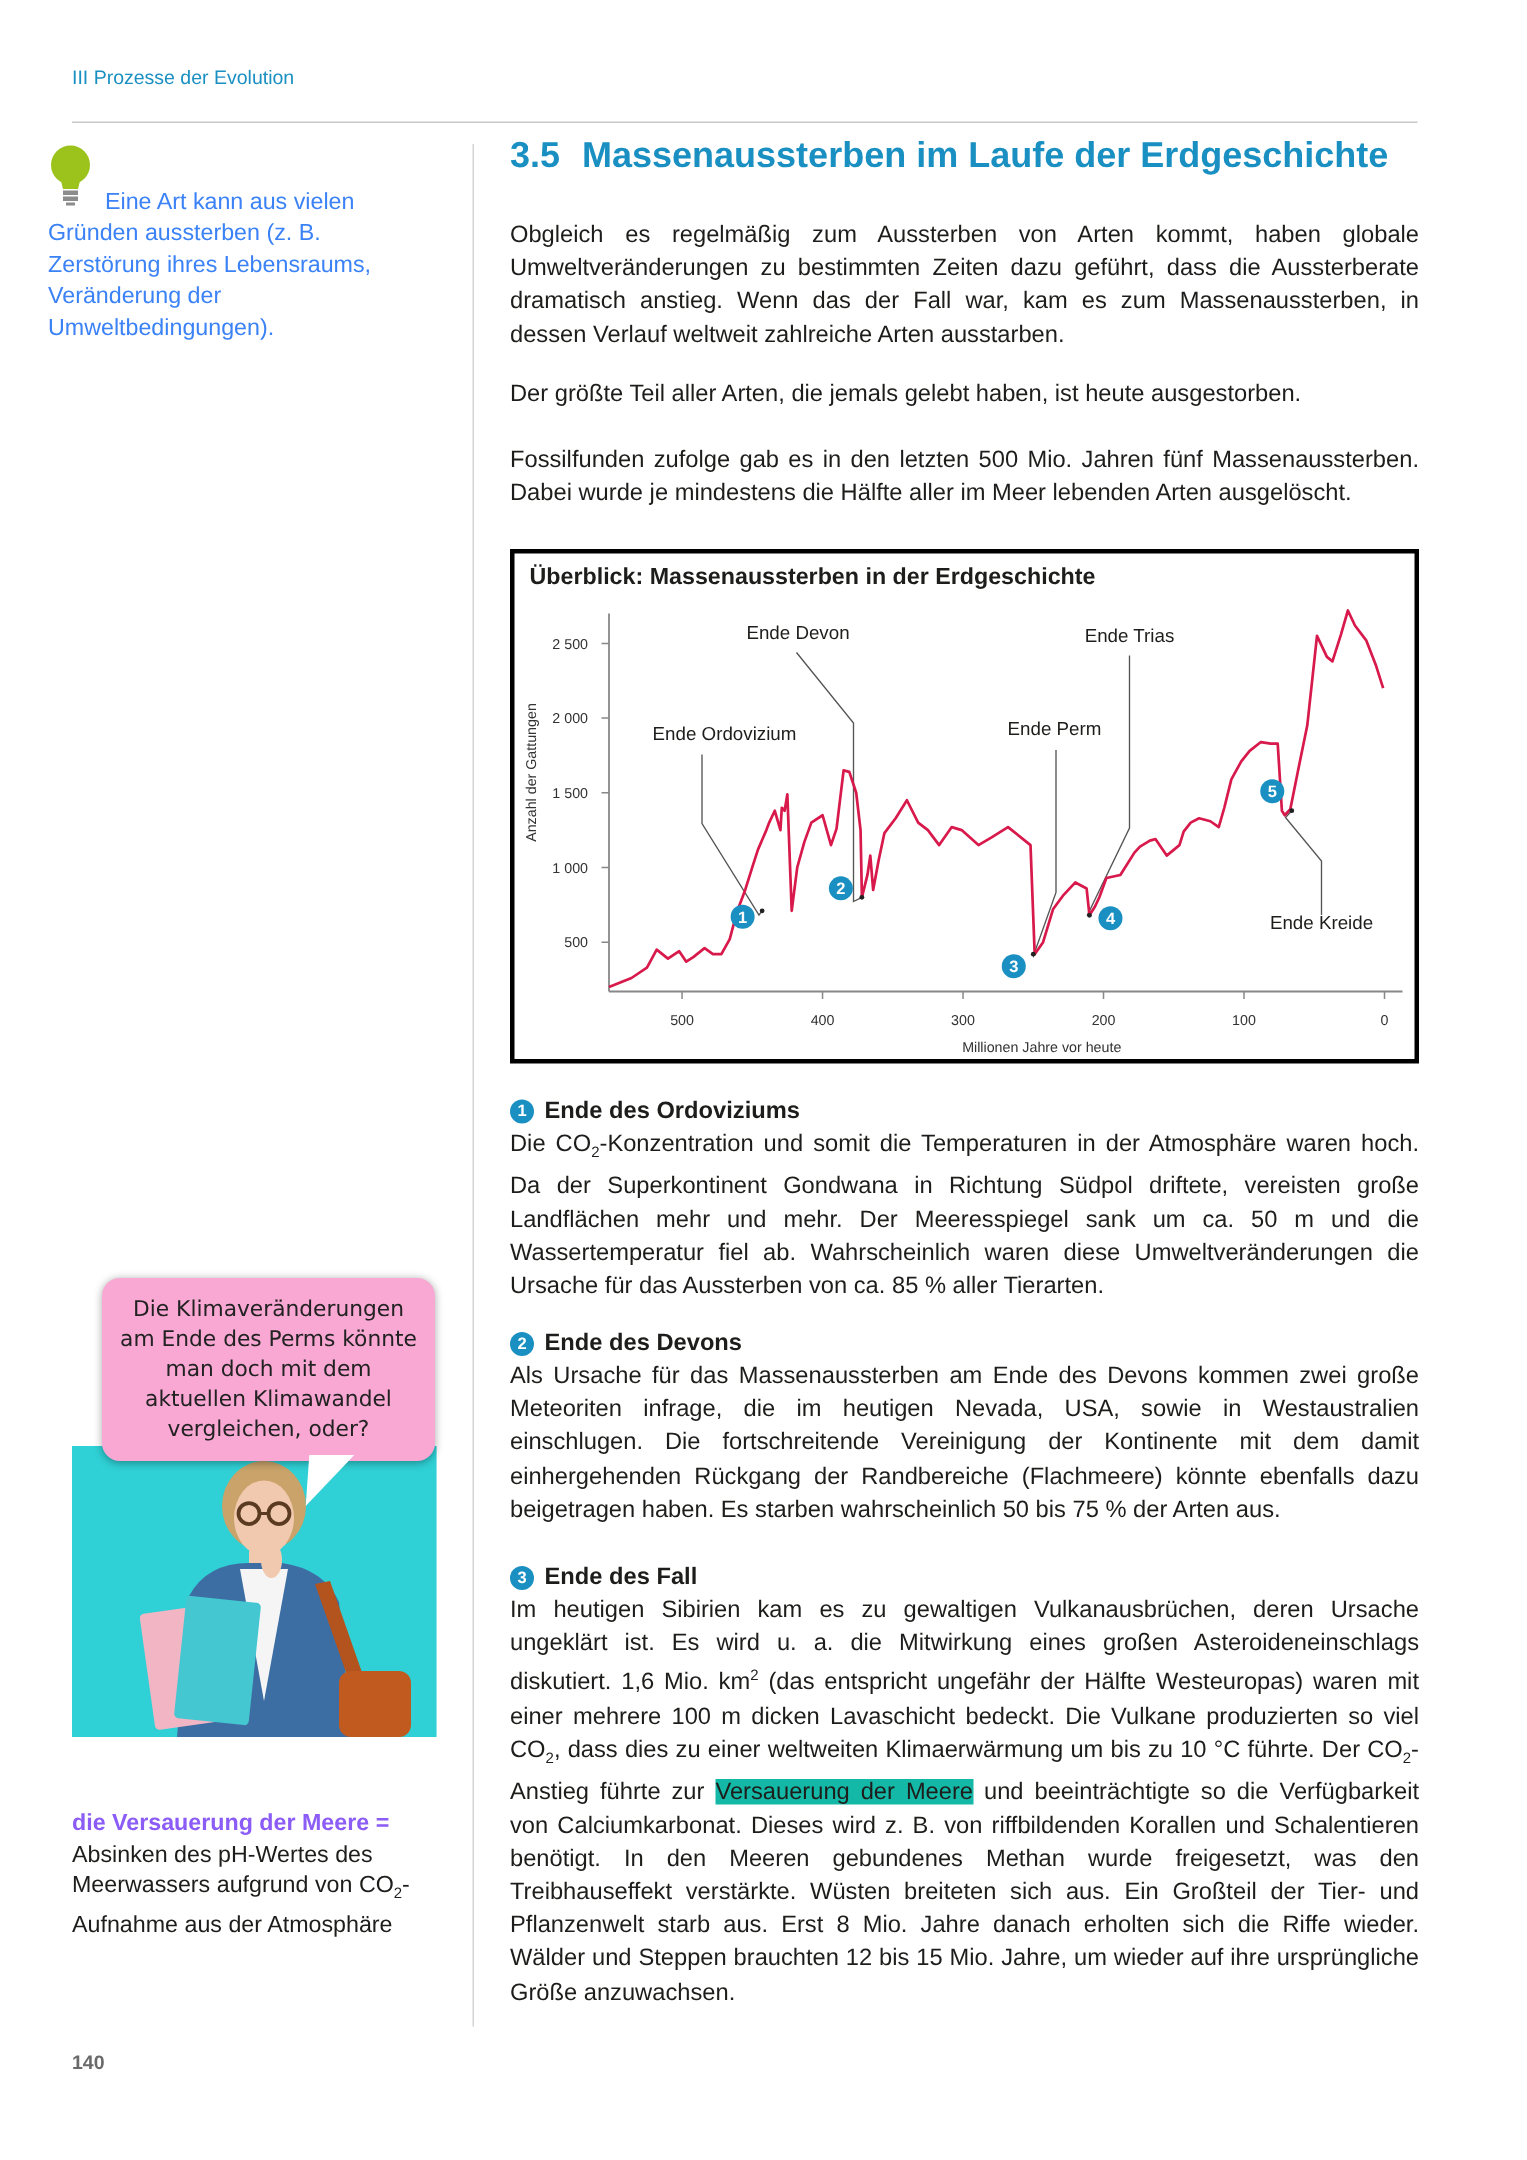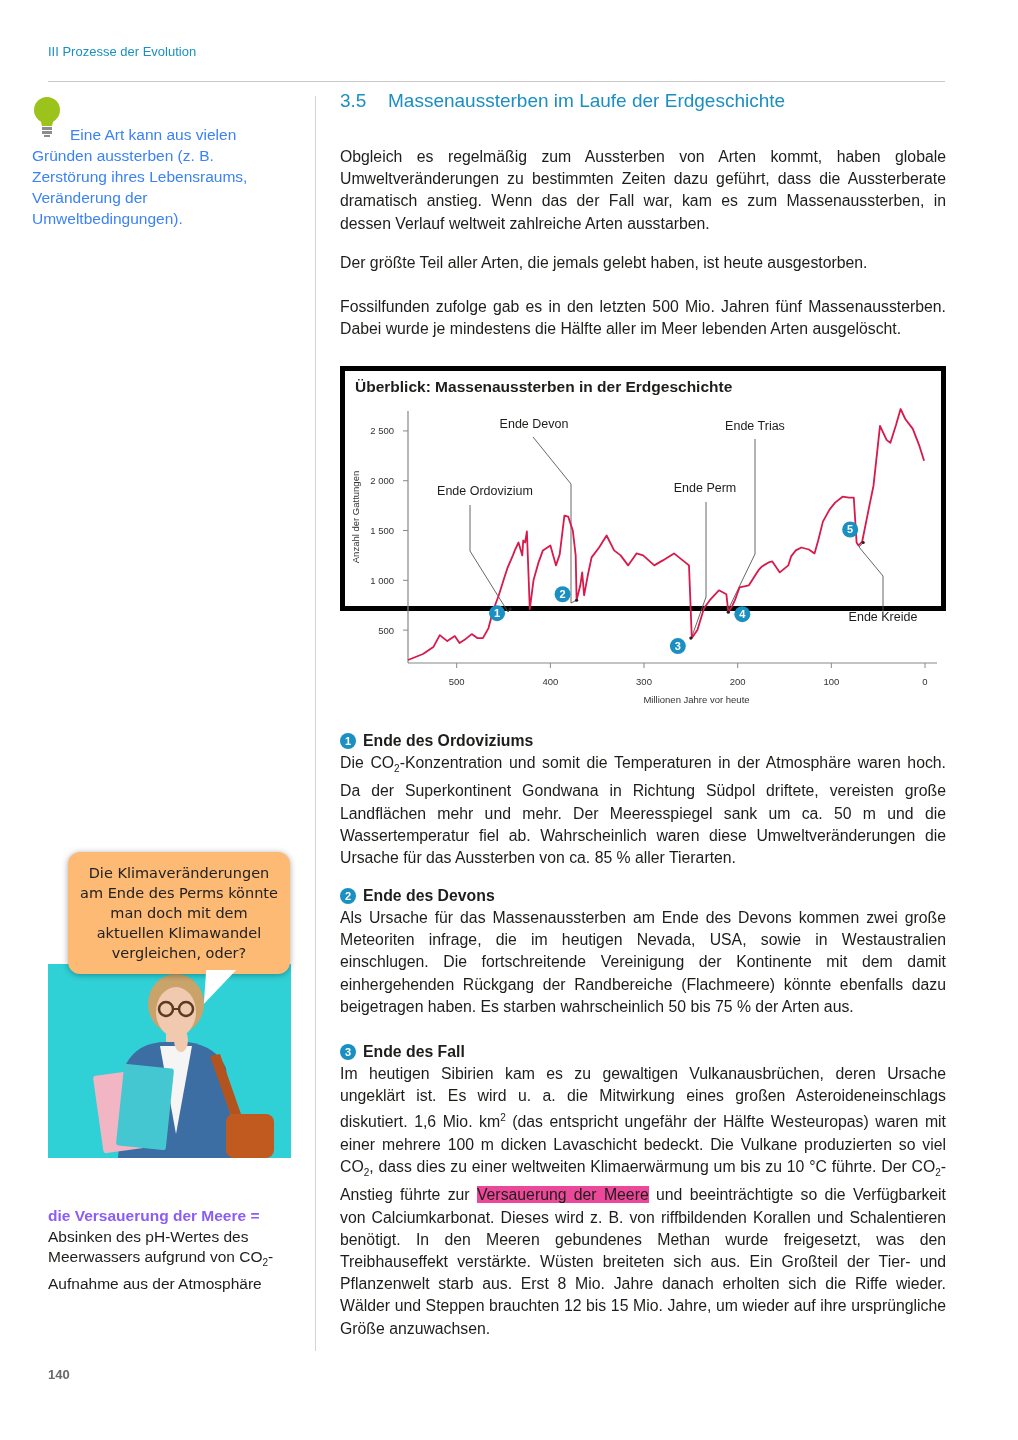--- a/index.html
+++ b/index.html
@@ -6,45 +6,45 @@
   html, body { width: 1018px; height: 1440px; background: #ffffff; }
   body { position: relative; font-family: "Liberation Sans", "DejaVu Sans", sans-serif; color: #1d1d1b; overflow: hidden; }
   .running-head { position: absolute; left: 48px; top: 44px; font-size: 13px; color: #1a8fc1; }
   .head-rule { position: absolute; left: 48px; top: 81px; width: 897px; height: 1px; background: #c8c8c8; }
   .col-rule { position: absolute; left: 315px; top: 96px; width: 1px; height: 1255px; background: #d4d4d4; }
 
   .tip { position: absolute; left: 32px; top: 96px; width: 250px; font-size: 15.5px; line-height: 21px; color: #3b82f6; }
   .bulb { position: absolute; left: 0; top: 0; width: 30px; height: 42px; }
   .tip-text { text-indent: 38px; padding-top: 28px; }
 
-  .bubble { position: absolute; left: 68px; top: 852px; width: 222px; height: 122px; background: #fdba74; border-radius: 12px; box-shadow: 0 1px 6px rgba(0,0,0,0.35); z-index: 3; display: flex; align-items: center; justify-content: center; text-align: center; font-family: "DejaVu Sans", sans-serif; font-size: 14.5px; line-height: 20px; color: #222; padding: 6px 10px; }
+  .bubble { position: absolute; left: 68px; top: 852px; width: 222px; height: 122px; background: #f9a8d4; border-radius: 12px; box-shadow: 0 1px 6px rgba(0,0,0,0.35); z-index: 3; display: flex; align-items: center; justify-content: center; text-align: center; font-family: "DejaVu Sans", sans-serif; font-size: 14.5px; line-height: 20px; color: #222; padding: 6px 10px; }
   .bubble-tail { position: absolute; left: 200px; top: 970px; width: 0; height: 0; border-left: 10px solid transparent; border-right: 20px solid transparent; border-top: 34px solid #fff; z-index: 4; transform: skewX(-20deg); }
   .photo { position: absolute; left: 48px; top: 964px; width: 243px; height: 194px; background: #2fd1d6; overflow: hidden; }
 
   .glossary { position: absolute; left: 48px; top: 1176px; width: 250px; font-size: 15.5px; line-height: 20.5px; }
   .glossary-term { color: #8b5cf6; font-weight: bold; margin-top: 30px; }
 
   .page-number { position: absolute; left: 48px; top: 1367px; font-size: 13px; color: #6a6a6a; font-weight: bold; }
 
   .main { position: absolute; left: 340px; top: 90px; width: 606px; }
-  .section-title { font-size: 19px; color: #1a8fc1; font-weight: normal; height: 36px; white-space: nowrap; }
+  .section-title { font-size: 24px; color: #1a8fc1; font-weight: bold; height: 36px; white-space: nowrap; }
   .section-title .num { display: inline-block; width: 48px; }
   .para { font-size: 15.8px; line-height: 22.2px; text-align: justify; }
   .p1 { margin-top: 17px; }
   .p2 { margin-top: 20px; }
   .p3 { margin-top: 22px; }
 
-  .figure { position: absolute; left: 340px; top: 366px; width: 606px; height: 245px; border: 5px solid #000000; background: #fff; }
+  .figure { position: absolute; left: 340px; top: 366px; width: 606px; height: 343px; border: 3px solid #000000; background: #fff; }
   .figure-title { position: absolute; left: 10px; top: 7px; font-size: 15.5px; font-weight: bold; color: #1d1d1b; }
   .figure svg { position: absolute; left: 0; top: 0; }
 
   .event { position: absolute; left: 340px; width: 606px; }
   .event-head { font-size: 15.8px; font-weight: bold; height: 22px; display: flex; align-items: center; }
   .event-badge { display: inline-flex; width: 16px; height: 16px; border-radius: 50%; background: #1a8fc1; color: #fff; font-size: 11px; font-weight: bold; align-items: center; justify-content: center; margin-right: 7px; }
-  .hl { background: #ec4899; }
+  .hl { background: #14b8a6; }
   sub { font-size: 10px; }
   sup { font-size: 10px; }
 </style>
 </head>
 <body>
 
 <div class="running-head">III  Prozesse der Evolution</div>
 <div class="head-rule"></div>
 <div class="col-rule"></div>
 

